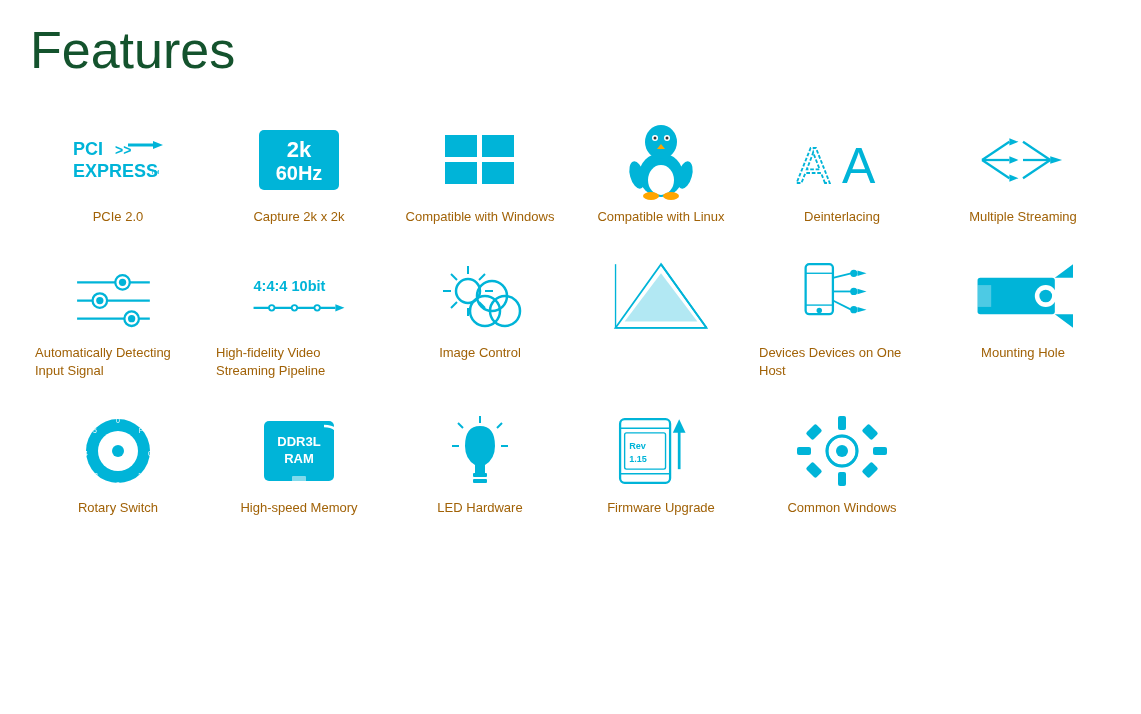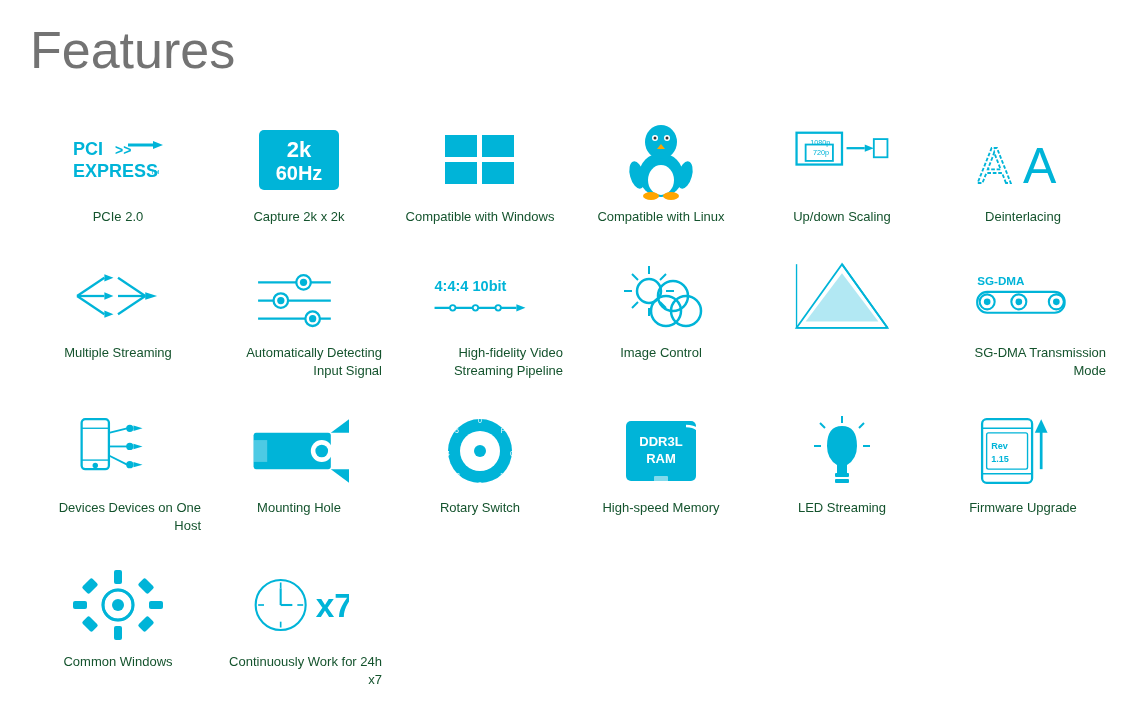--- a/index.html
+++ b/index.html
@@ -7,50 +7,50 @@
       font-family: 'Segoe UI', Arial, sans-serif;
       background: #fff;
       color: #333;
       width: 1141px;
       min-height: 714px;
       padding: 20px 30px;
     }
     h1 {
       font-size: 52px;
       font-weight: 300;
-      color: #737373;
+      color: #14532d;
       margin-bottom: 30px;
     }
     .features-grid {
       display: grid;
       grid-template-columns: repeat(6, 1fr);
       gap: 10px 5px;
     }
     .feature-item {
       display: flex;
       flex-direction: column;
       align-items: center;
-      text-align: right;
+      text-align: left;
       padding: 10px 5px;
     }
     .feature-icon {
       width: 100px;
       height: 80px;
       display: flex;
       align-items: center;
       justify-content: center;
       margin-bottom: 8px;
     }
     .feature-icon svg {
       fill: #00b4d8;
       color: #00b4d8;
     }
     .feature-label {
       font-size: 13px;
-      color: #14532d;
+      color: #a16207;
       line-height: 1.4;
     }
   </style>
 </head>
 <body>
 
 <h1>Features</h1>
 
 <div class="features-grid">
 
@@ -113,37 +113,20 @@
         <ellipse cx="40" cy="76" rx="8" ry="4" fill="orange"></ellipse>
         <ellipse cx="60" cy="76" rx="8" ry="4" fill="orange"></ellipse>
 
         <ellipse cx="26" cy="55" rx="7" ry="14" fill="#00b4d8" transform="rotate(-15 26 55)"></ellipse>
         <ellipse cx="74" cy="55" rx="7" ry="14" fill="#00b4d8" transform="rotate(15 74 55)"></ellipse>
       </svg>
     </div>
     <span class="feature-label">Compatible with Linux</span>
   </div>
 
-  <div class="feature-item">
-    <div class="feature-icon">
-      <svg viewBox="0 0 110 70" width="110" height="70">
-
-        <rect x="5" y="5" width="50" height="35" fill="none" stroke="#00b4d8" stroke-width="2.5"></rect>
-        <text x="20" y="18" font-size="8" fill="#00b4d8" font-family="Arial">1080p</text>
-        <rect x="15" y="18" width="30" height="18" fill="none" stroke="#00b4d8" stroke-width="2"></rect>
-        <text x="23" y="30" font-size="8" fill="#00b4d8" font-family="Arial">720p</text>
-
-        <line x1="60" y1="22" x2="80" y2="22" stroke="#00b4d8" stroke-width="2.5"></line>
-        <polygon points="80,18 90,22 80,26" fill="#00b4d8"></polygon>
-
-        <rect x="90" y="12" width="15" height="20" fill="none" stroke="#00b4d8" stroke-width="2"></rect>
-      </svg>
-    </div>
-    <span class="feature-label">Up/down Scaling</span>
-  </div>
 
   <div class="feature-item">
     <div class="feature-icon">
       <svg viewBox="0 0 110 70" width="110" height="70">
 
         <text x="5" y="60" font-size="55" font-family="Arial" fill="none" stroke="#00b4d8" stroke-width="2" stroke-dasharray="4,2">A</text>
 
         <text x="55" y="60" font-size="55" font-family="Arial" fill="#00b4d8">A</text>
       </svg>
     </div>
@@ -235,37 +218,20 @@
 
         <path d="M55,15 L15,68 L95,68 Z" fill="#00b4d8" opacity="0.3"></path>
         <path d="M55,5 Q80,40 105,75" fill="none" stroke="#00b4d8" stroke-width="2"></path>
 
         <line x1="5" y1="75" x2="105" y2="75" stroke="#00b4d8" stroke-width="1.5"></line>
         <line x1="5" y1="75" x2="5" y2="5" stroke="#00b4d8" stroke-width="1.5"></line>
       </svg>
     </div>
   </div>
 
-  <div class="feature-item">
-    <div class="feature-icon">
-      <svg viewBox="0 0 120 70" width="120" height="70">
-
-        <text x="5" y="22" font-size="14" font-weight="bold" fill="#00b4d8" font-family="Arial">SG-DMA</text>
-
-        <rect x="5" y="30" width="105" height="25" rx="12" fill="none" stroke="#00b4d8" stroke-width="2.5"></rect>
-        <circle cx="17" cy="42" r="9" fill="none" stroke="#00b4d8" stroke-width="2.5"></circle>
-        <circle cx="17" cy="42" r="4" fill="#00b4d8"></circle>
-        <circle cx="55" cy="42" r="9" fill="none" stroke="#00b4d8" stroke-width="2.5"></circle>
-        <circle cx="55" cy="42" r="4" fill="#00b4d8"></circle>
-        <circle cx="100" cy="42" r="9" fill="none" stroke="#00b4d8" stroke-width="2.5"></circle>
-        <circle cx="100" cy="42" r="4" fill="#00b4d8"></circle>
-      </svg>
-    </div>
-    <span class="feature-label">SG-DMA Transmission Mode</span>
-  </div>
 
   <div class="feature-item">
     <div class="feature-icon">
       <svg viewBox="0 0 110 80" width="110" height="80">
 
         <rect x="15" y="5" width="30" height="55" rx="4" fill="none" stroke="#00b4d8" stroke-width="2.5"></rect>
         <line x1="15" y1="15" x2="45" y2="15" stroke="#00b4d8" stroke-width="1.5"></line>
         <line x1="15" y1="50" x2="45" y2="50" stroke="#00b4d8" stroke-width="1.5"></line>
         <circle cx="30" cy="56" r="3" fill="#00b4d8"></circle>
 
@@ -353,21 +319,21 @@
         <line x1="78" y1="35" x2="71" y2="35" stroke="#00b4d8" stroke-width="2"></line>
         <line x1="28" y1="12" x2="33" y2="17" stroke="#00b4d8" stroke-width="2"></line>
         <line x1="22" y1="35" x2="29" y2="35" stroke="#00b4d8" stroke-width="2"></line>
 
         <path d="M35,35 Q35,15 50,15 Q65,15 65,35 Q65,48 55,54 L55,62 L45,62 L45,54 Q35,48 35,35Z" fill="#00b4d8"></path>
 
         <rect x="43" y="62" width="14" height="4" rx="1" fill="#00b4d8"></rect>
         <rect x="43" y="68" width="14" height="4" rx="1" fill="#00b4d8"></rect>
       </svg>
     </div>
-    <span class="feature-label">LED Streaming</span>
+    <span class="feature-label">LED Hardware</span>
   </div>
 
   <div class="feature-item">
     <div class="feature-icon">
       <svg viewBox="0 0 110 80" width="110" height="80">
 
         <rect x="10" y="5" width="55" height="70" rx="5" fill="none" stroke="#00b4d8" stroke-width="2.5"></rect>
         <line x1="10" y1="15" x2="65" y2="15" stroke="#00b4d8" stroke-width="1.5"></line>
         <line x1="10" y1="65" x2="65" y2="65" stroke="#00b4d8" stroke-width="1.5"></line>
         <rect x="15" y="20" width="45" height="40" rx="2" fill="none" stroke="#00b4d8" stroke-width="1.5"></rect>
@@ -396,33 +362,14 @@
         <rect x="73" y="14" width="10" height="14" rx="2" fill="#00b4d8" transform="rotate(-45 78 21)"></rect>
         <rect x="17" y="52" width="10" height="14" rx="2" fill="#00b4d8" transform="rotate(-45 22 59)"></rect>
         <rect x="73" y="52" width="10" height="14" rx="2" fill="#00b4d8" transform="rotate(45 78 59)"></rect>
 
         <circle cx="50" cy="40" r="15" fill="none" stroke="#00b4d8" stroke-width="2.5"></circle>
       </svg>
     </div>
     <span class="feature-label">Common Windows</span>
   </div>
 
-  <div class="feature-item">
-    <div class="feature-icon">
-      <svg viewBox="0 0 120 80" width="120" height="80">
-
-        <circle cx="38" cy="40" r="30" fill="none" stroke="#00b4d8" stroke-width="2.5"></circle>
-
-        <line x1="38" y1="13" x2="38" y2="20" stroke="#00b4d8" stroke-width="2"></line>
-        <line x1="38" y1="60" x2="38" y2="67" stroke="#00b4d8" stroke-width="2"></line>
-        <line x1="11" y1="40" x2="18" y2="40" stroke="#00b4d8" stroke-width="2"></line>
-        <line x1="58" y1="40" x2="65" y2="40" stroke="#00b4d8" stroke-width="2"></line>
-
-        <line x1="38" y1="40" x2="38" y2="20" stroke="#00b4d8" stroke-width="2.5"></line>
-        <line x1="38" y1="40" x2="52" y2="40" stroke="#00b4d8" stroke-width="2.5"></line>
-
-        <text x="80" y="55" font-size="40" font-weight="bold" fill="#00b4d8" font-family="Arial">x7</text>
-      </svg>
-    </div>
-    <span class="feature-label">Continuously Work for 24h x7</span>
-  </div>
 
 </div>
 
 </body></html>

